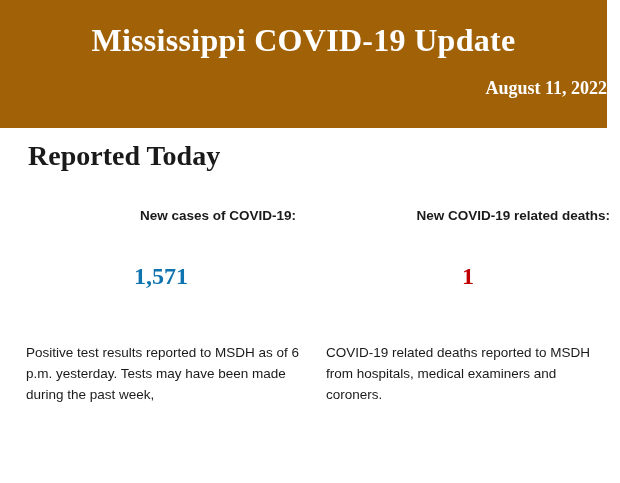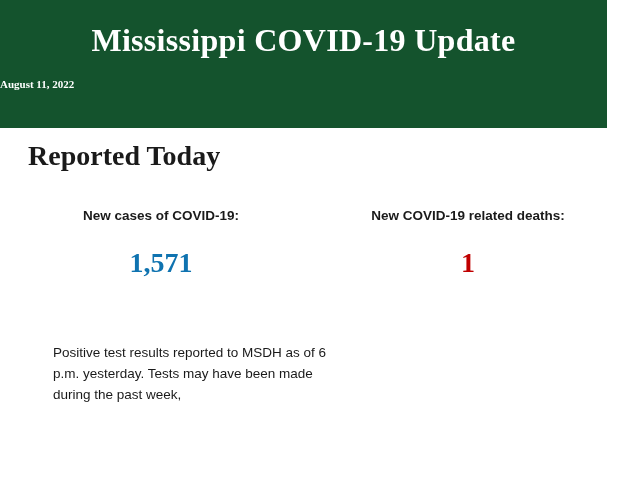--- a/index.html
+++ b/index.html
@@ -18,45 +18,45 @@
     width: 620px;
     height: 483px;
     background: #ffffff;
   }
   .header-band {
     position: absolute;
     left: 0;
     top: 0;
     width: 607px;
     height: 128px;
-    background: #14532d;
+    background: #a16207;
     box-sizing: border-box;
   }
   .header-title {
     position: absolute;
     left: 0;
     top: 22px;
     width: 607px;
     text-align: center;
     color: #ffffff;
     font-family: "Liberation Serif", serif;
     font-weight: bold;
     font-size: 32px;
     letter-spacing: 0.3px;
   }
   .header-date {
     position: absolute;
     left: 0;
     top: 78px;
     width: 607px;
-    text-align: left;
+    text-align: right;
     color: #ffffff;
     font-family: "Liberation Serif", serif;
     font-weight: bold;
-    font-size: 11px;
+    font-size: 18px;
   }
   .section-title {
     position: absolute;
     left: 28px;
     top: 140px;
     color: #1a1a1a;
     font-family: Liberation Serif, serif;
     font-weight: bold;
     font-size: 28px;
   }
@@ -75,48 +75,47 @@
     width: 310px;
     padding-left: 26px;
     padding-right: 14px;
   }
   .stat-col.right {
     width: 310px;
     padding-left: 16px;
     padding-right: 10px;
   }
   .stat-label {
-    text-align: center;
+    text-align: right;
     font-size: 13.5px;
     font-weight: bold;
     color: #1a1a1a;
     font-family: "Liberation Sans", sans-serif;
   }
   .stat-value {
     text-align: center;
-    margin-top: 20px;
+    margin-top: 33px;
     font-family: "Liberation Serif", serif;
     font-weight: bold;
-    font-size: 28px;
+    font-size: 24px;
     line-height: 40px;
   }
   .stat-value.cases { color: #0f73b0; }
   .stat-value.deaths { color: #c00000; }
   .desc {
     position: absolute;
     top: 342px;
     font-size: 13.5px;
     line-height: 21px;
     color: #1a1a1a;
     font-family: "Liberation Sans", sans-serif;
   }
   .desc.left {
     left: 26px;
     width: 278px;
-    margin-left: 27px;
   }
   .desc.right {
     left: 326px;
     width: 274px;
   }
 </style>
 </head>
 <body>
 
 <div class="page">
@@ -133,14 +132,15 @@
       <div class="stat-label">New cases of COVID-19:</div>
       <div class="stat-value cases">1,571</div>
     </div>
     <div class="stat-col right">
       <div class="stat-label">New COVID-19 related deaths:</div>
       <div class="stat-value deaths">1</div>
     </div>
   </div>
 
   <div class="desc left">Positive test results reported to MSDH as of 6 p.m. yesterday. Tests may have been made during the past week,</div>
+  <div class="desc right">COVID-19 related deaths reported to MSDH from hospitals, medical examiners and coroners.</div>
 
 </div>
 
 </body></html>

